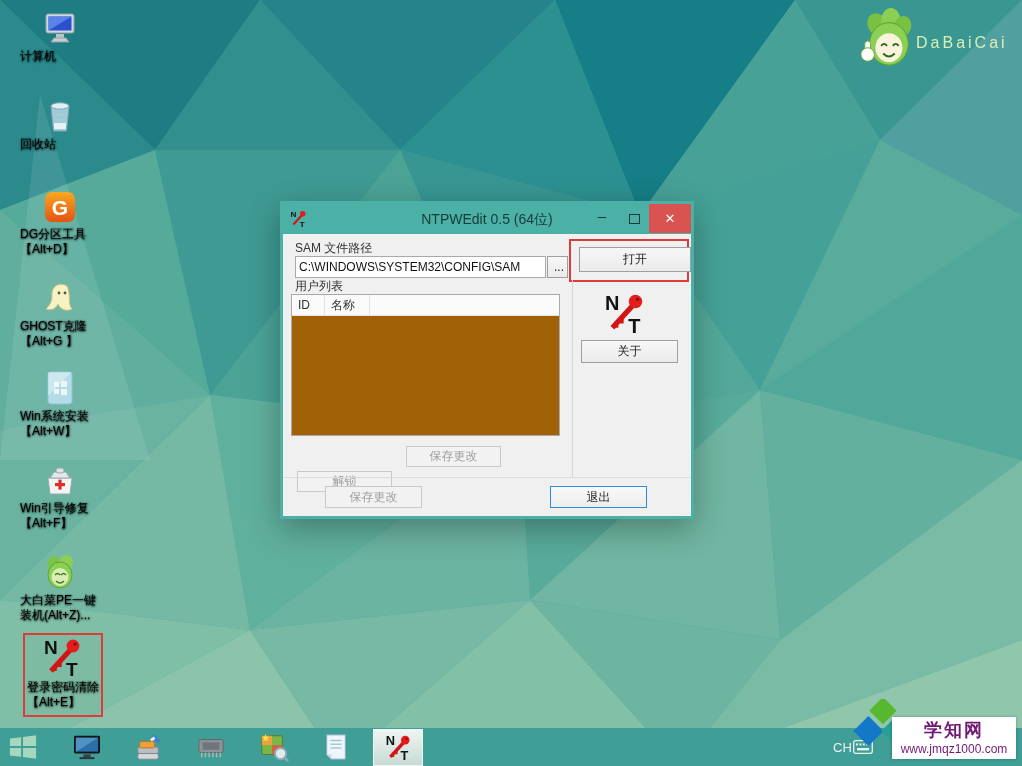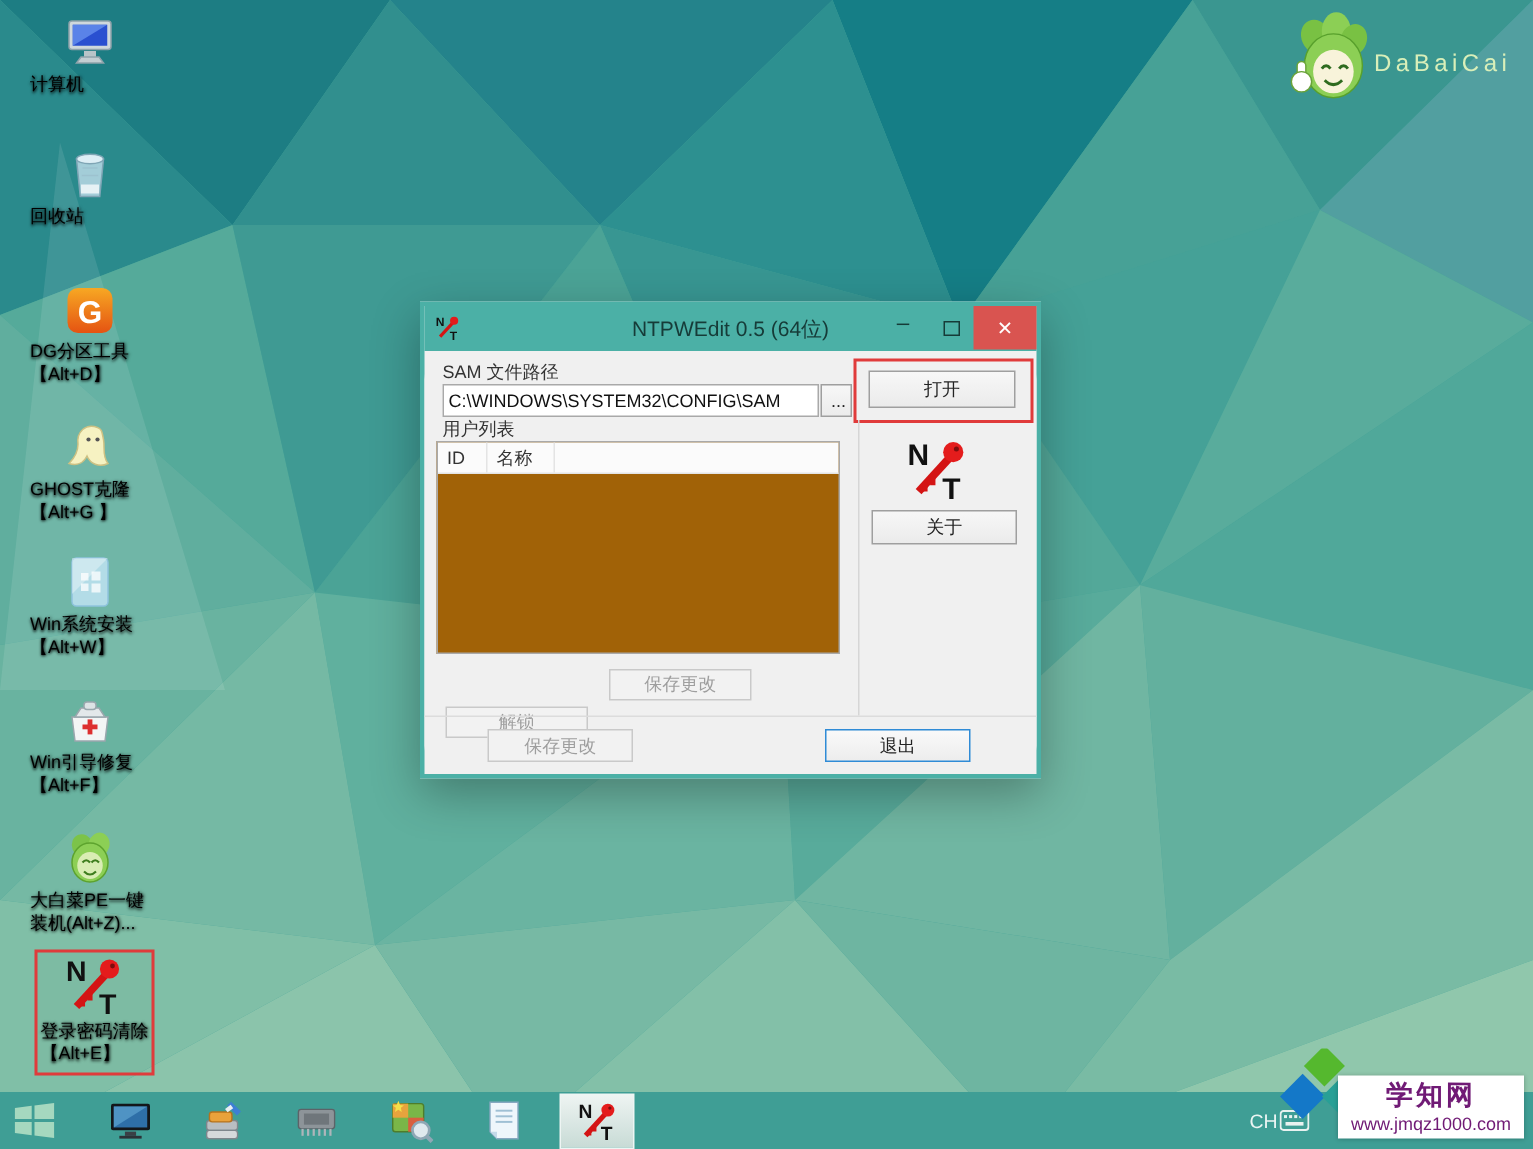--- a/index.html
+++ b/index.html
@@ -34,21 +34,21 @@
   #btn-close{right:0;width:42px;background:#d95450;color:#fff;font-size:13px;line-height:29px;}
   #client{position:relative;height:282px;background:#f0f0f0;font-size:12px;color:#222;border-radius:19px;}
   .flabel{position:absolute;color:#333;}
   #sam-input{position:absolute;left:12px;top:22px;width:243px;height:20px;border:1px solid #a9a9a9;
        background:#fff;font-size:12px;font-family:inherit;padding:0 3px;color:#111;}
   .btn{position:absolute;background:linear-gradient(#f7f7f7,#ebebeb);border:1px solid #9f9f9f;
        font-size:12px;font-family:inherit;color:#222;text-align:center;cursor:default;}
   .btn:disabled,.btn.disabled{color:#9e9e9e;border-color:#c9c9c9;background:#f2f2f2;}
   #browse-btn{left:264px;top:22px;width:21px;height:22px;}
   #open-wrap{position:absolute;left:286px;top:5px;width:116px;height:39px;border:2px solid #e03b3b;}
-  #open-btn{left:8px;top:6px;width:98px;height:25px;position:absolute;}
+  #open-btn{left:8px;top:6px;width:112px;height:25px;position:absolute;}
   #vsep{position:absolute;left:289px;top:46px;width:1px;height:197px;background:#d6d6d6;}
   #listbox{position:absolute;left:8px;top:60px;width:267px;height:140px;background:#a16207;border:1px solid #a9a9a9;}
   #listhead{height:20px;background:#fbfbfb;border-bottom:1px solid #e4e4e4;display:flex;}
   #listhead .hc{line-height:20px;padding-left:6px;border-right:1px solid #e4e4e4;color:#333;}
   #listhead .hc.id{width:26px;}
   #listhead .hc.name{width:38px;}
   #nt-big{position:absolute;left:320px;top:58px;}
   #about-btn{left:298px;top:106px;width:97px;height:23px;}
   #unlock-btn{left:14px;top:212px;width:95px;height:21px;margin-top:25px;}
   #chpw-btn{left:123px;top:212px;width:95px;height:21px;}

